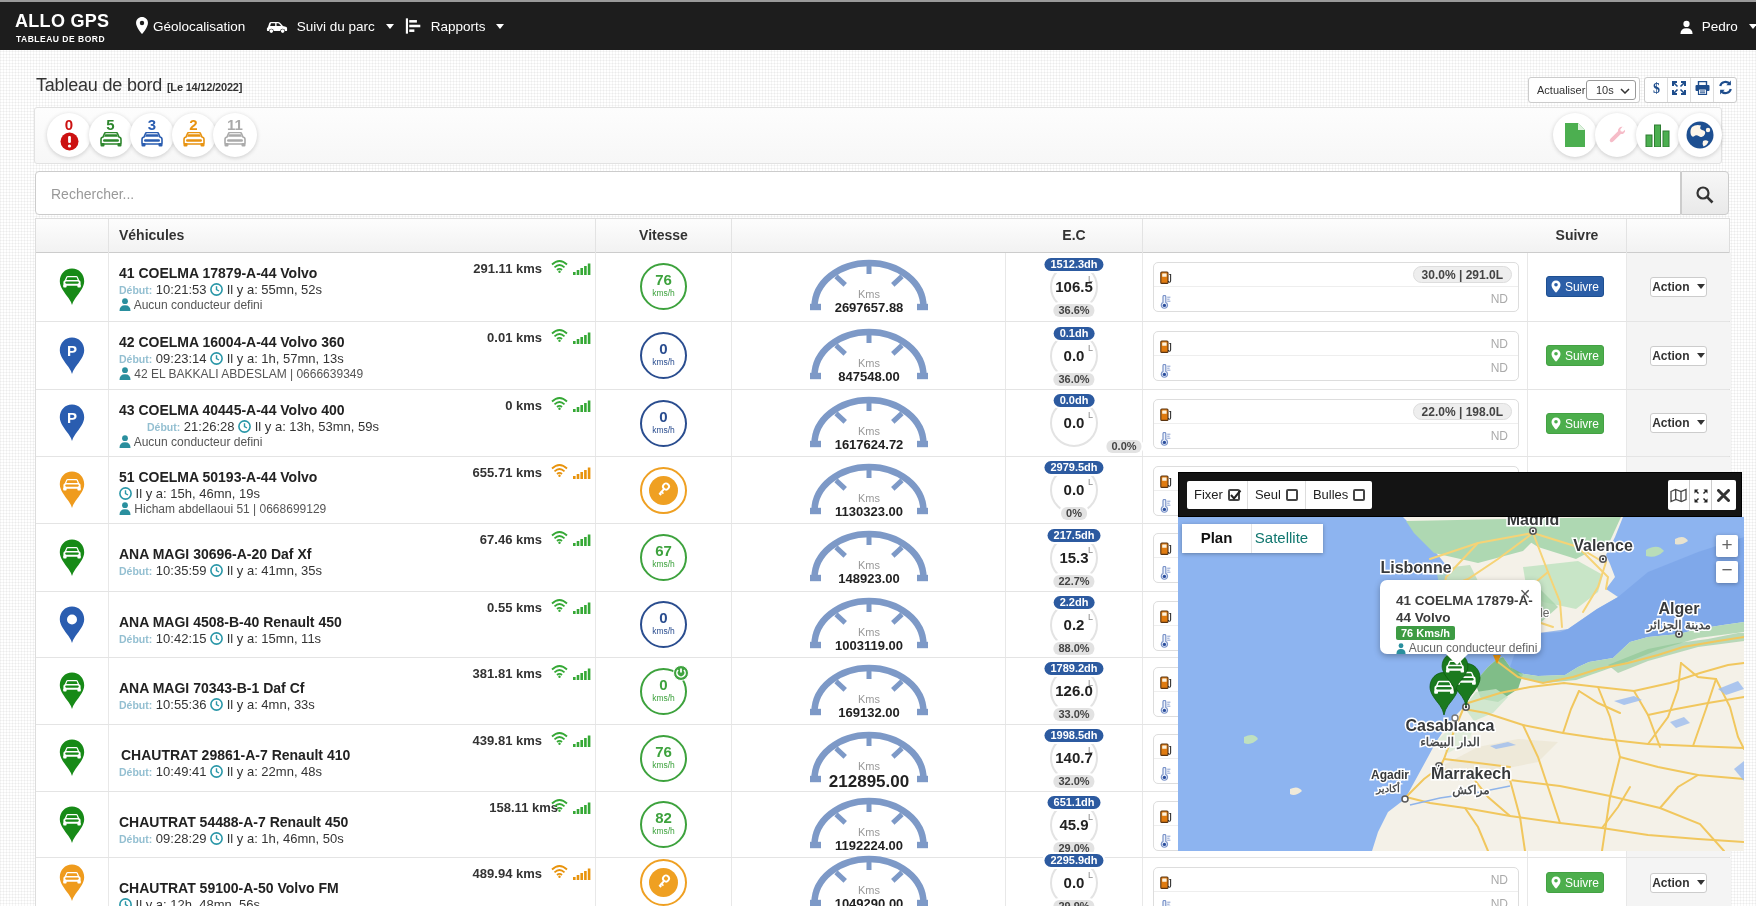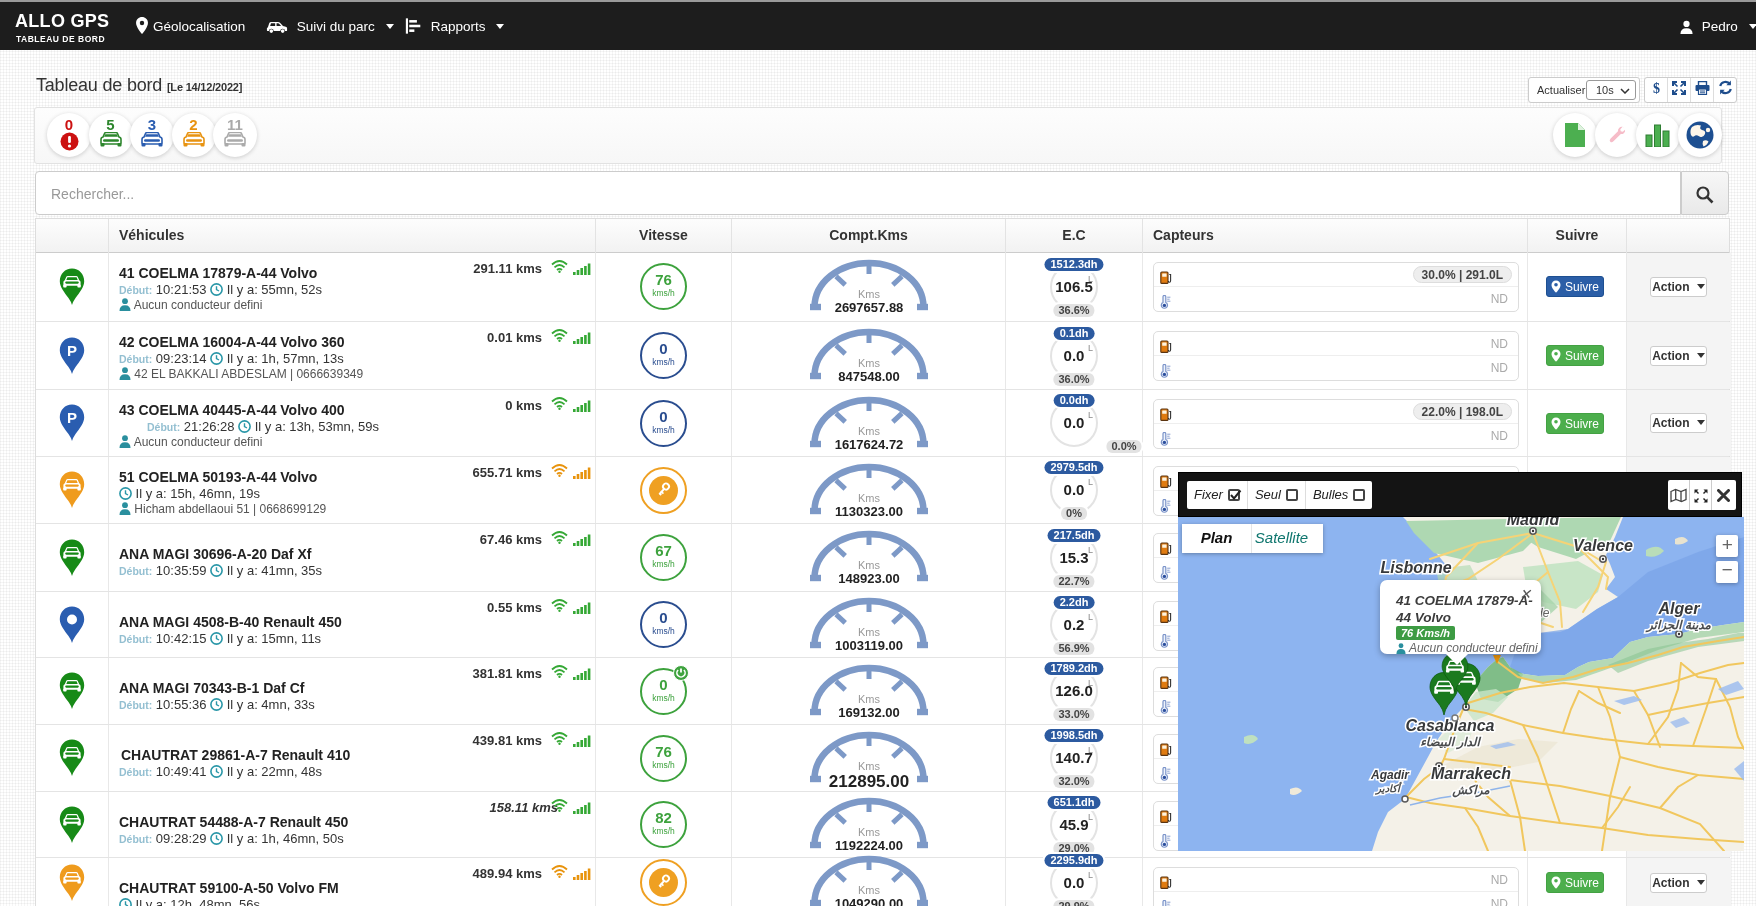--- a/index.html
+++ b/index.html
@@ -58,21 +58,21 @@
 .capr{position:relative;height:24px;border-bottom:1px solid #eee;}
 .capr:last-child{border-bottom:none;}
 .capnd{position:absolute;right:10px;top:5px;font-size:12px;color:#aaa;}
 .cappill{position:absolute;right:6px;top:3px;font-size:12px;font-weight:bold;color:#444;background:#eee;border:1px solid #ddd;border-radius:9px;padding:0 8px;height:17px;line-height:16px;}
 .btn-sui{position:absolute;left:18px;width:58px;height:21px;border-radius:3px;color:#fff;font-size:12px;text-align:center;line-height:20px;}
 .sui-blue{background:#2b5ea7;border:1px solid #1d4f91;}
 .sui-green{background:#4cae4c;border:1px solid #43a143;}
 .btn-act{position:absolute;left:23px;width:57px;height:20px;background:#fff;border:1px solid #ccc;border-radius:3px;font-size:12px;font-weight:bold;color:#333;text-align:center;line-height:18px;}
 .btn-act .caret{border-top-color:#333;margin-left:4px;}
 
-#mapov{position:absolute;left:1178px;top:472px;width:566px;height:385px;z-index:10;font-style:italic;}
+#mapov{position:absolute;left:1178px;top:472px;width:566px;height:385px;z-index:10;}
 #mapbar{position:absolute;left:0;top:0;width:564px;height:45px;background:#141414;border:1px solid #000;}
 #chkchip{position:absolute;left:9px;top:9px;height:28px;background:#fff;border-radius:2px;font-size:13px;color:#222;}
 #chkchip .sect{float:left;height:28px;line-height:27px;padding:0 7px;border-right:1px solid #ddd;}
 #chkchip .sect:last-child{border-right:none;}
 .chk{display:inline-block;width:12px;height:12px;border:2px solid #444;border-radius:2px;vertical-align:-2px;margin-left:5px;position:relative;}
 #mapicons{position:absolute;right:8px;top:8px;width:68px;height:30px;background:#fff;border-radius:2px;}
 #mapicons .mi{float:left;width:22px;height:30px;border-right:1px solid #ccc;text-align:center;line-height:30px;}
 #mapicons .mi:last-child{border-right:none;}
 </style>
 </head>
@@ -195,23 +195,21 @@
   </div>
 <div id="searchbtn"><svg width="18" height="18" viewBox="0 0 18 18" style="vertical-align:middle">
       <circle cx="7" cy="7" r="5.5" fill="none" stroke="#333" stroke-width="2.2"></circle>
       <path d="M11.2 11.2 L16.5 16.5" stroke="#333" stroke-width="2.6"></path>
     </svg></div>
 <div id="tbl">
 <div id="thead">
 <div class="hc" style="left:0px;width:73px;"></div>
 <div class="hc" style="left:73px;width:487px;padding-left:10px;">Véhicules</div>
 <div class="hc" style="left:560px;width:136px;text-align:center;">Vitesse</div>
-<div class="hc" style="left:696px;width:274px;text-align:center;">Compt.Kms</div>
 <div class="hc" style="left:970px;width:137px;text-align:center;">E.C</div>
-<div class="hc" style="left:1107px;width:385px;padding-left:10px;">Capteurs</div>
 <div class="hc" style="left:1492px;width:99px;text-align:center;">Suivre</div>
 <div class="hc" style="left:1591px;width:104px;text-align:center;border-right:none;"></div>
 </div>
 <div class="row" style="height:68px;border-top:none;">
 <div class="cell" style="left:0px;width:73px;"></div>
 <div class="cell" style="left:73px;width:487px;"></div>
 <div class="cell" style="left:560px;width:136px;"></div>
 <div class="cell" style="left:696px;width:274px;"></div>
 <div class="cell" style="left:970px;width:137px;"></div>
 <div class="cell" style="left:1107px;width:385px;"></div>
@@ -684,21 +682,21 @@
           </g>
           <g transform="rotate(47 60 48)">
             <rect x="57.5" y="3" width="5" height="12.5" fill="#7d99c7"></rect>
           </g>
         </svg><div style="position:absolute;left:0;top:29px;width:120px;text-align:center;font-size:11px;color:#999;">Kms</div><div style="position:absolute;left:0;top:41px;width:120px;text-align:center;font-size:13px;font-weight:bold;color:#222;">1003119.00</div></div>
 <div class="eccirc abs" style="left:1014px;top:9px;">
         <span class="ecv">0.2</span>
         <span class="ecl">L</span>
       </div>
 <div class="ecb ecdh" style="left:1038px;top:4px;transform:translateX(-50%);">2.2dh</div>
-<div class="ecb ecpct" style="left:1038px;top:50px;transform:translateX(-50%);">56.9%</div>
+<div class="ecb ecpct" style="left:1038px;top:50px;transform:translateX(-50%);">88.0%</div>
 <div class="cap" style="left:1117px;">
         <div class="capr">
           <div style="position:absolute;left:6px;top:5px;"><svg width="12" height="13" viewBox="0 0 12 13" style="vertical-align:-2px">
               <rect x="0.8" y="1" width="7.2" height="11.4" rx="1" fill="#e07b10" stroke="#5b3410" stroke-width="1.1"></rect>
               <rect x="2.2" y="2.4" width="4.4" height="3.4" rx="0.5" fill="#fdf3df"></rect>
               <path d="M9.3 3.5 L10.6 3.5 L10.6 9.8 Q10.6 11.3 9.4 11.3 Q8.4 11.3 8.4 9.9" fill="none" stroke="#333" stroke-width="1.1"></path>
             </svg></div>
           <div class="capnd">ND</div>
         </div>
         <div class="capr">
@@ -906,21 +904,21 @@
             <rect x="-6.8" y="0" width="13.6" height="2.2" rx="1.1" fill="#178a17"></rect>
             <rect x="-8.8" y="3.2" width="3.4" height="2.8" rx="0.8" fill="#fff"></rect>
             <rect x="5.4" y="3.2" width="3.4" height="2.8" rx="0.8" fill="#fff"></rect>
           </g>
         </svg></div>
 <div class="vname" style="left:83px;top:22px;">CHAUTRAT 54488-A-7 Renault 450</div>
 <div class="vline" style="left:83px;top:39px;"><span class="deb">Début:</span> 09:28:29 <svg width="13" height="13" viewBox="0 0 13 13" style="vertical-align:-2px">
           <circle cx="6.5" cy="6.5" r="5.6" fill="none" stroke="#2a97a8" stroke-width="1.6"></circle>
           <path d="M6.5 3.2 L6.5 6.7 L9 8" fill="none" stroke="#2a97a8" stroke-width="1.4"></path>
         </svg> Il y a: 1h, 46mn, 50s</div>
-<div class="kms" style="right:1171px;font-style:italic;">158.11 kms</div>
+<div class="kms" style="right:1171px;">158.11 kms</div>
 <div class="abs" style="left:515px;top:6px;"><svg width="17" height="13" viewBox="0 0 17 13">
           <path d="M1 4.5 Q8.5 -2.5 16 4.5" fill="none" stroke="#35a835" stroke-width="1.8"></path>
           <path d="M3.5 7.3 Q8.5 2.7 13.5 7.3" fill="none" stroke="#35a835" stroke-width="1.8"></path>
           <path d="M6 10 Q8.5 7.8 11 10" fill="none" stroke="#35a835" stroke-width="1.8"></path>
           <circle cx="8.5" cy="11.8" r="1.2" fill="#35a835"></circle>
         </svg></div>
 <div class="abs" style="left:537px;top:8px;"><svg width="18" height="13" viewBox="0 0 18 13">
           <rect x="0.0" y="10" width="2.6" height="3" fill="#35a835"></rect>
           <rect x="3.7" y="8" width="2.6" height="5" fill="#35a835"></rect>
           <rect x="7.4" y="6" width="2.6" height="7" fill="#35a835"></rect>

